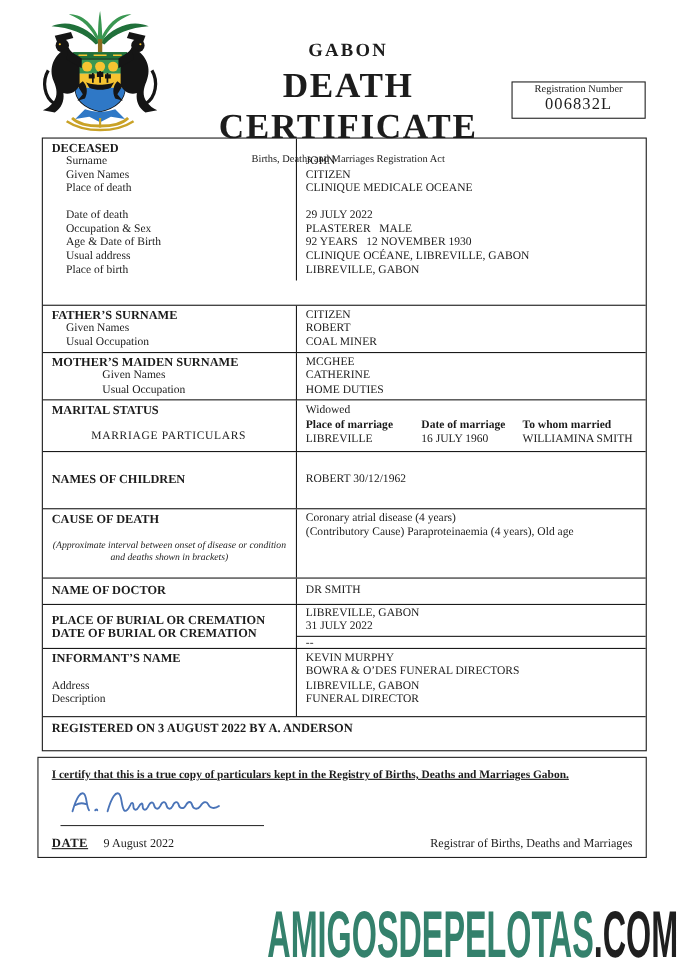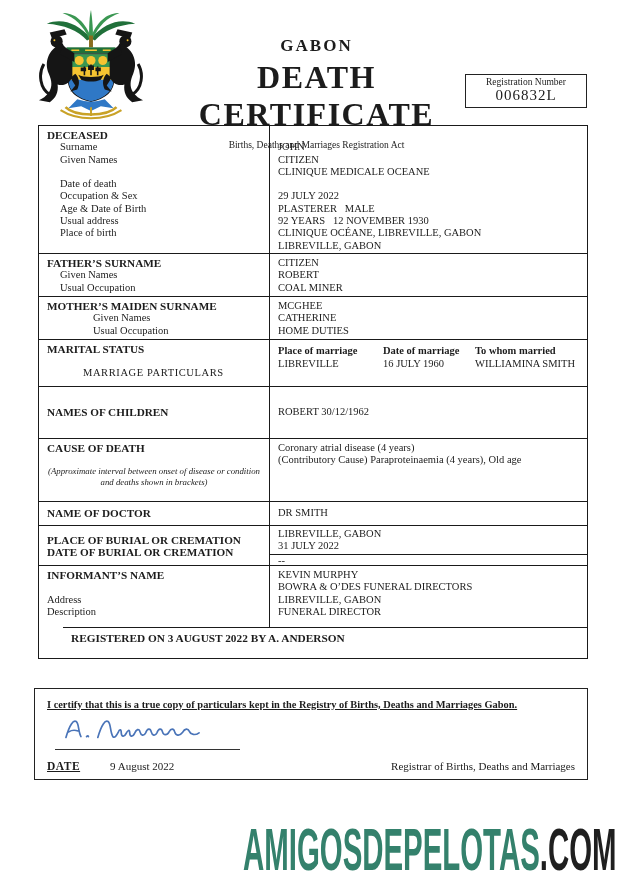--- a/index.html
+++ b/index.html
@@ -21,46 +21,46 @@
   .ctable { position:absolute; left:38px; top:125px; width:550px; border:1.6px solid #1a1a1a; font-size:10.5px; box-sizing:border-box; }
   .row { display:grid; grid-template-columns:231px 1fr; border-top:1.1px solid #1a1a1a; box-sizing:border-box; }
   .row.first { border-top:none; }
   .cell-l { border-right:1.1px solid #1a1a1a; padding:3px 8px; box-sizing:border-box; }
   .cell-r { padding:3px 8px; box-sizing:border-box; }
   .sec { font-weight:bold; font-size:11.2px; }
   .line { height:12.3px; line-height:12.3px; white-space:pre-wrap; }
   .ind1 { padding-left:13px; }
   .ind2 { padding-left:46px; }
   .h-deceased { height:127px; }
-  .h-father { height:43px; }
+  .h-father { height:43px;margin-top:24px; }
   .h-mother { height:43px; }
   .h-marital { height:47px; }
   .h-children { height:52px; }
   .h-cause { height:63px; }
   .h-doctor { height:24px; }
   .h-burial { height:40px; }
   .h-informant { height:62px; }
-  .h-registered { height:22px;margin-left:24px; }
+  .h-registered { height:22px; }
   .vcenter { display:flex; flex-direction:column; justify-content:center; }
   .mar-part { margin-top:12px; letter-spacing:0.6px; padding-left:36px; }
   .mcols { display:grid; grid-template-columns:103px 90px 1fr; column-gap:2px; margin-top:2px; }
   .mcols .line { height:12.6px; }
   .bold { font-weight:bold; }
   .cause-note { font-style:italic; font-size:8.8px; line-height:10.3px; text-align:center; margin-top:12px; }
   .burial-r { padding:0; display:flex; flex-direction:column; }
   .burial-top { padding:2px 8px 1px; border-bottom:1.1px solid #1a1a1a; flex:1; }
   .burial-bot { padding:0 8px; }
   .reg-row { border-top:1.3px solid #1a1a1a; padding:4px 8px; font-weight:bold; font-size:11.3px; }
   
   .certbox { position:absolute; left:34px; top:688px; width:554px; height:92px; border:1.4px solid #222; box-sizing:border-box; padding:10px 12px 8px; }
   .statement { font-weight:bold; font-size:10.4px; white-space:nowrap;text-decoration:underline; }
   .sig-wrap { margin:5px 0 0 8px; width:185px; border-bottom:1.2px solid #333; }
   .cert-bottom { display:flex; justify-content:space-between; align-items:baseline; margin-top:6px; }
   .date-lbl { font-weight:bold; font-size:11.5px; letter-spacing:0.5px;text-decoration:underline; }
-  .date-val { font-size:11px; margin-left:26px; }
+  .date-val { font-size:11px; margin-left:10px; }
   .registrar { font-weight:normal; font-size:11px; }
   
   .brand { position:absolute; left:243px; top:820px; font-family:"Liberation Sans","DejaVu Sans",sans-serif; font-weight:bold; font-size:60px; line-height:1; white-space:nowrap; transform:scaleX(0.49); transform-origin:left top; }
   .brand-main { color:#34816c; }
   .brand-tld { color:#1f1f1f; }
 </style>
 </head>
 <body>
 
 <div class="arms">
@@ -127,20 +127,21 @@
   <div class="val">006832L</div>
 </div>
 
 <div class="ctable">
 
   <div class="row first h-deceased">
     <div class="cell-l">
       <div class="line sec">DECEASED</div>
       <div class="line ind1">Surname</div>
       <div class="line ind1">Given Names</div>
+      <div class="line ind1">Place of death</div>
       <div class="line"></div>
       <div class="line ind1">Date of death</div>
       <div class="line ind1">Occupation &amp; Sex</div>
       <div class="line ind1">Age &amp; Date of Birth</div>
       <div class="line ind1">Usual address</div>
       <div class="line ind1">Place of birth</div>
     </div>
     <div class="cell-r">
       <div class="line"></div>
       <div class="line">JOHN</div>
@@ -180,20 +181,21 @@
       <div class="line">HOME DUTIES</div>
     </div>
   </div>
 
   <div class="row h-marital">
     <div class="cell-l">
       <div class="line sec">MARITAL STATUS</div>
       <div class="line mar-part">MARRIAGE PARTICULARS</div>
     </div>
     <div class="cell-r">
+      <div class="line">Widowed</div>
       <div class="mcols">
         <div class="line bold">Place of marriage</div>
         <div class="line bold">Date of marriage</div>
         <div class="line bold">To whom married</div>
         <div class="line">LIBREVILLE</div>
         <div class="line">16 JULY 1960</div>
         <div class="line">WILLIAMINA SMITH</div>
       </div>
     </div>
   </div>

